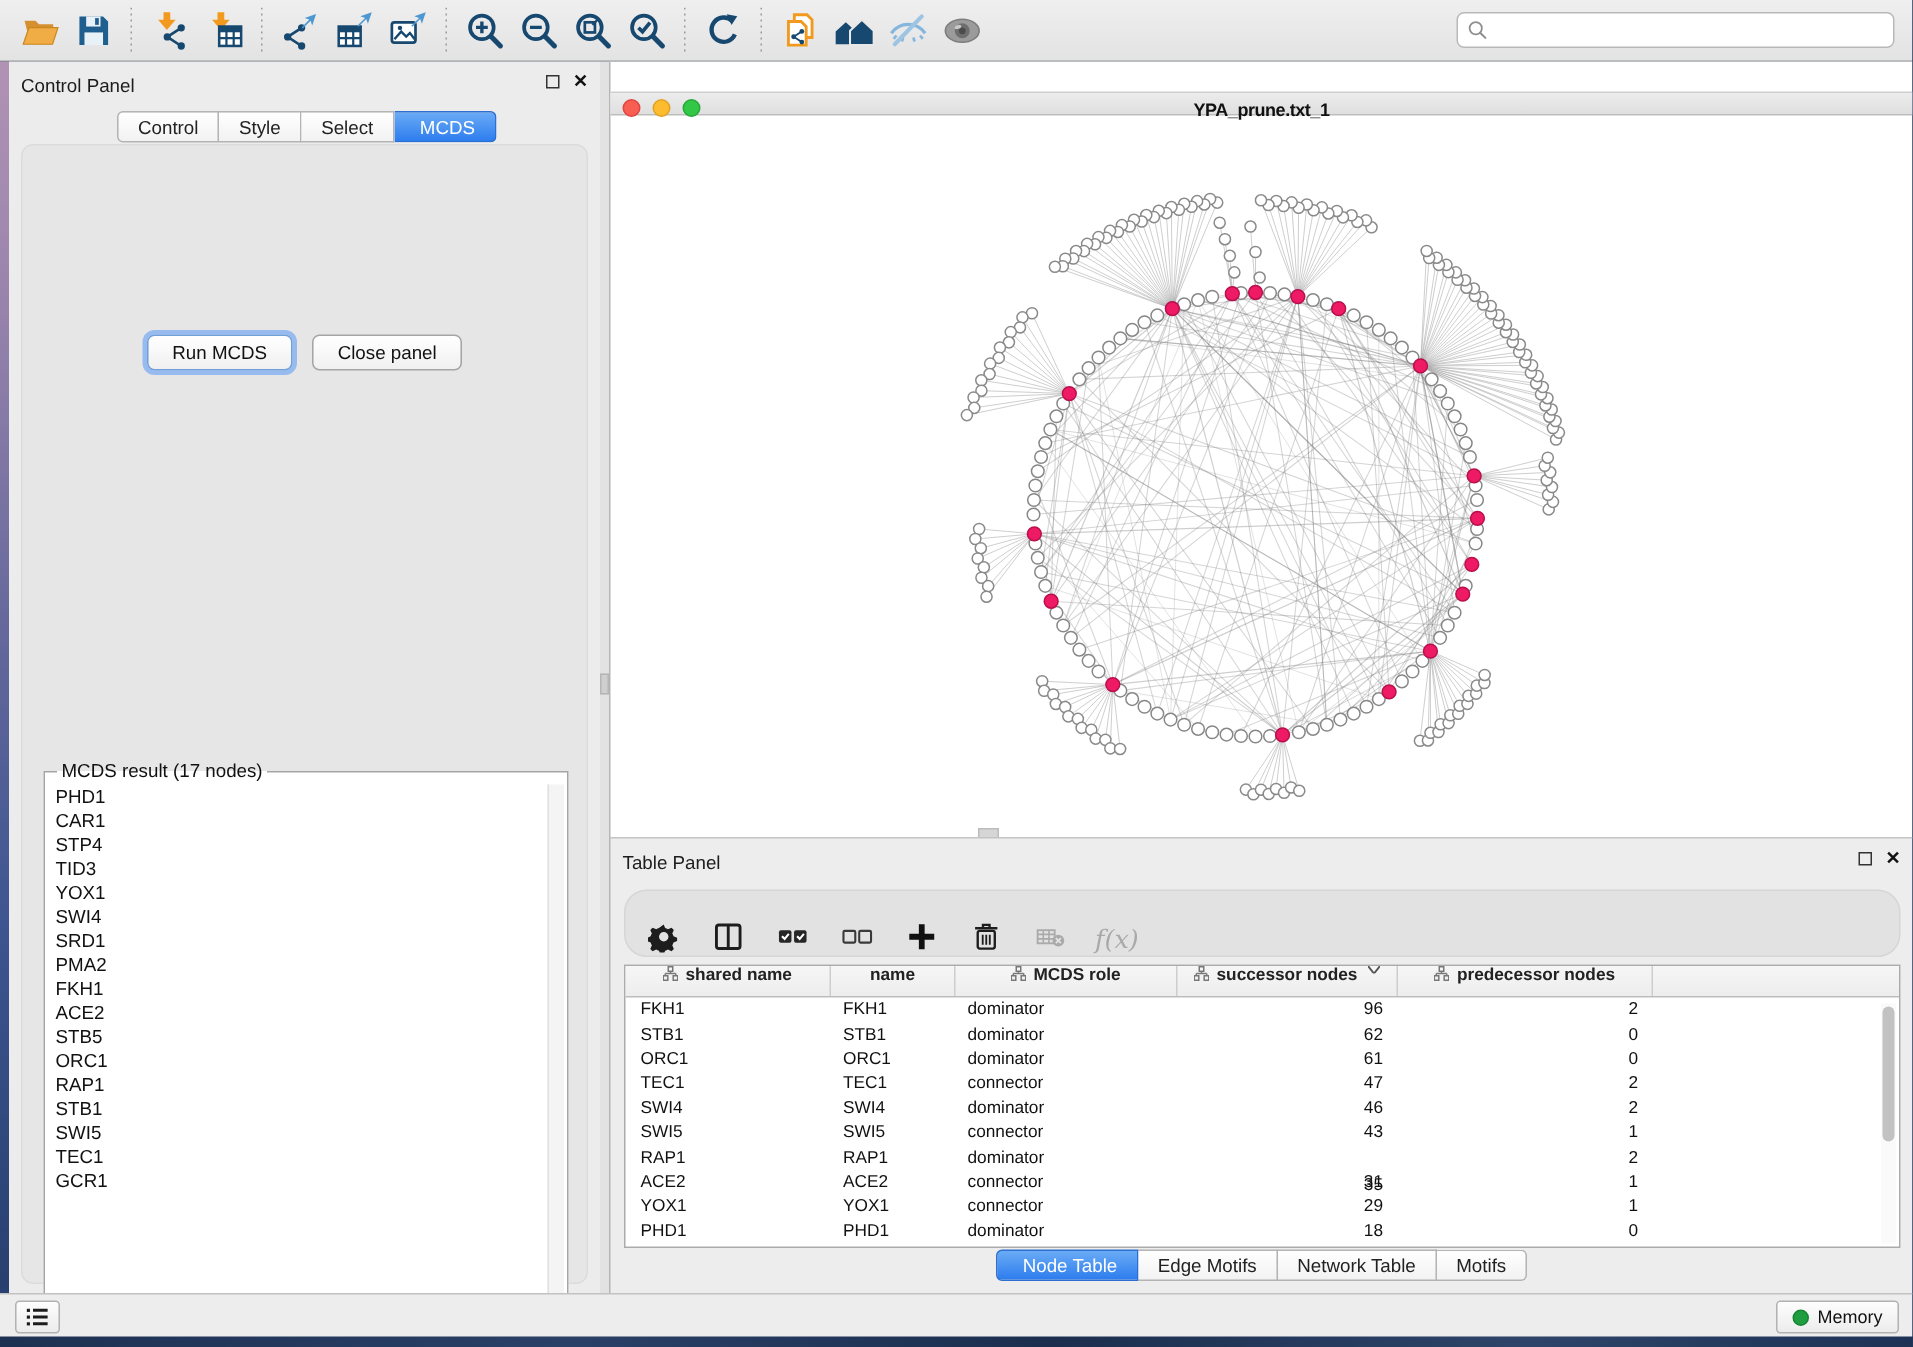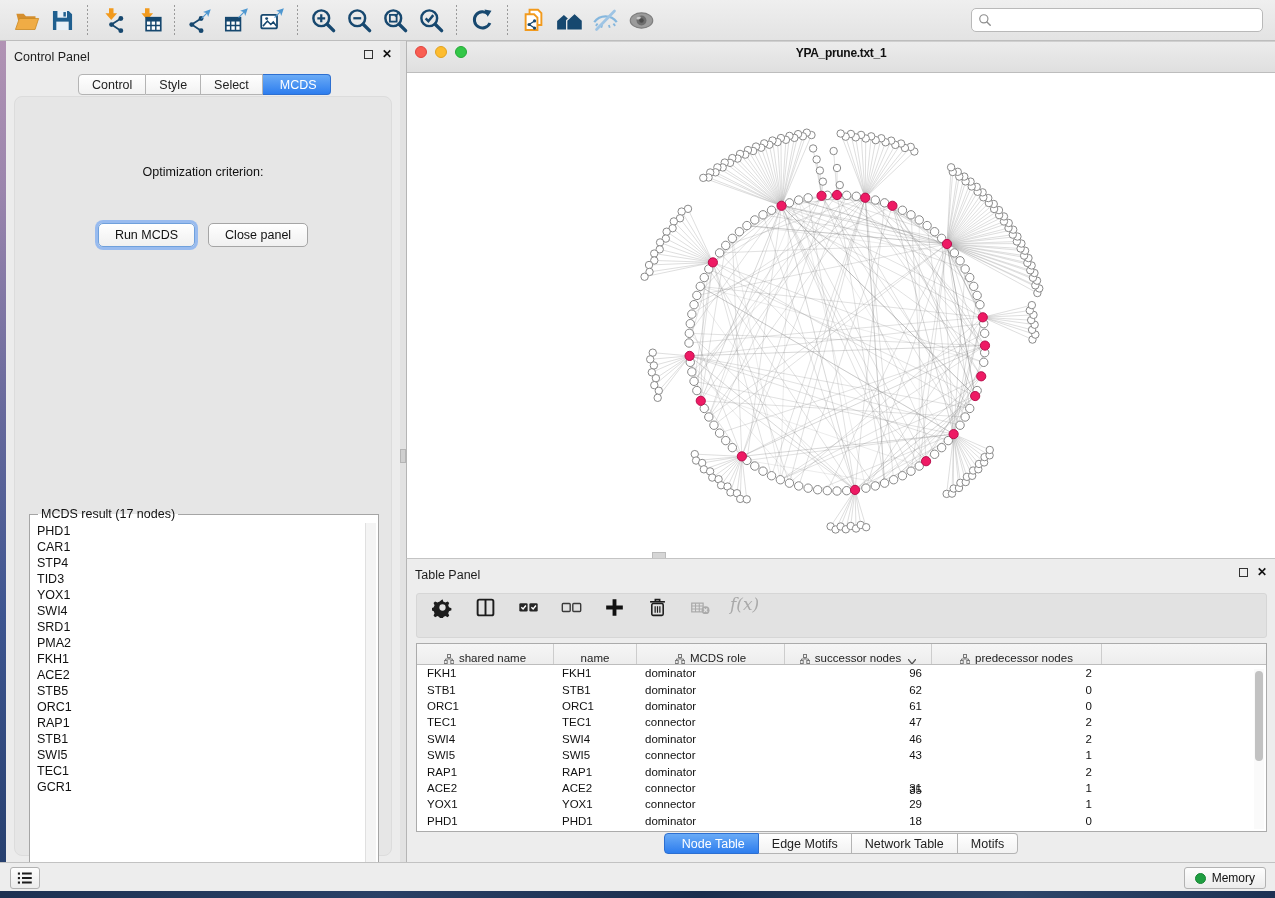--- a/index.html
+++ b/index.html
@@ -72,51 +72,51 @@
     background:#f4f4f4; border-left:1px solid #e0e0e0; }
 
   
   #v-divider { position:absolute; left:400px; top:41px; width:6px; height:821px; background:#e2e2e2; }
   #v-divider .handle { position:absolute; left:0; top:408px; width:6px; height:14px;
     background:#cfcfcf; border:1px solid #b5b5b5; }
 
   
   #network-window { position:absolute; left:406px; top:41px; width:869px; height:517px;
     background:#fff; border-left:1px solid #b5b5b5; }
-  .net-titlebar { position:absolute; left:0; top:0; width:100%; height:32px;
+  .net-titlebar { position:absolute; left:0; top:20px; width:100%; height:16px;
     background:linear-gradient(#ececec,#dfdfdf); border-top:1px solid #cfcfcf; border-bottom:1px solid #bdbdbd; }
   .tlights { position:absolute; left:8px; top:4px; display:flex; gap:8px; }
   .tlight { width:12px; height:12px; border-radius:50%; cursor:pointer; }
   .tl-red   { background:#f95e52; border:1px solid #e0443e; }
   .tl-yellow{ background:#fdbc2f; border:1px solid #e0a321; }
   .tl-green { background:#33c748; border:1px solid #25a937; }
   .net-title { position:absolute; left:0; top:4px; width:100%; text-align:center; font-size:12px;
     font-weight:700; color:#111; letter-spacing:-0.3px; }
   #net-canvas { position:absolute; left:0; top:24px; width:869px; height:493px; }
 
   #h-divider-handle { position:absolute; left:652px; top:552px; width:14px; height:7px;
     background:#d6d6d6; border:1px solid #bcbcbc; }
 
   
   #table-panel { position:absolute; left:406px; top:558px; width:869px; height:304px; background:#ededed;
     border-left:1px solid #b5b5b5; border-top:1px solid #c4c4c4; }
   #tp-toolbar { position:absolute; left:9px; top:34px; width:851px; height:45px; background:#e2e2e2;
-    border:1px solid #d6d6d6; border-radius:3px; display:flex; align-items:flex-start; padding:0 12px; gap:17px; }
+    border:1px solid #d6d6d6; border-radius:15px; display:flex; align-items:flex-end; padding:0 12px; gap:17px; }
   .tpi { width:26px; height:26px; border:none; background:transparent; display:flex;
     align-items:center; justify-content:center; cursor:pointer; }
   .tpi svg { width:21px; height:21px; }
   .tpi.disabled { cursor:default; }
   .fx-label { font-family:"DejaVu Serif", serif; font-style:italic; font-size:17px; color:#a9a9a9; }
 
   #data-table { position:absolute; left:9px; top:84px; width:851px; height:189px; background:#fff;
     border:1px solid #ababab; overflow:hidden; }
   #dt-header { display:flex; height:21px; background:linear-gradient(#f6f6f6,#ededed);
     border-bottom:1px solid #bdbdbd; }
-  .hcell { display:flex; align-items:flex-end; justify-content:center; gap:5px;
-    border-right:1px solid #cdcdcd; font-size:11.5px; color:#222; position:relative; }
+  .hcell { display:flex; align-items:flex-start; justify-content:center; gap:5px;
+    border-right:1px solid #cdcdcd; font-size:11.5px; color:#222; position:relative;font-weight:bold; }
   .hcell .hicon { width:10px; height:10px; flex:none; }
   .hcell .chev { width:8px; height:5px; margin-left:2px; }
   #dt-body { position:relative; }
   .drow { display:flex; height:16.4px; align-items:center; cursor:default; }
   .dcell { font-size:11.5px; color:#111; white-space:nowrap; overflow:hidden; }
   .dcell.num { text-align:right; }
   #dt-scrollbar { position:absolute; right:2px; top:25px; width:10px; height:160px; background:#fafafa; }
   #dt-thumb { position:absolute; left:1px; top:2px; width:8px; height:90px; background:#c2c2c2; border-radius:4px; }
 
   .tp-tabs { position:absolute; left:0; top:274px; width:100%; display:flex; justify-content:center; }
@@ -295,21 +295,20 @@
       <span class="wb-float"></span>
       <span class="wb-close">✕</span>
     </span>
     <div class="cp-tabs" id="cp-tabs">
         <div class="tabbtn">Control</div>
         <div class="tabbtn">Style</div>
         <div class="tabbtn">Select</div>
         <div class="tabbtn active">MCDS</div>
       </div>
     <div class="cp-card">
-      <div class="opt-label">Optimization criterion:</div>
       <div class="btn-row">
         <button class="pushbtn focused">Run MCDS</button>
         <button class="pushbtn">Close panel</button>
       </div>
       <fieldset class="result-box">
         <legend>MCDS result (17 nodes)</legend>
         <div id="mcds-list">
             <div class="mcds-item">PHD1</div>
             <div class="mcds-item">CAR1</div>
             <div class="mcds-item">STP4</div>

